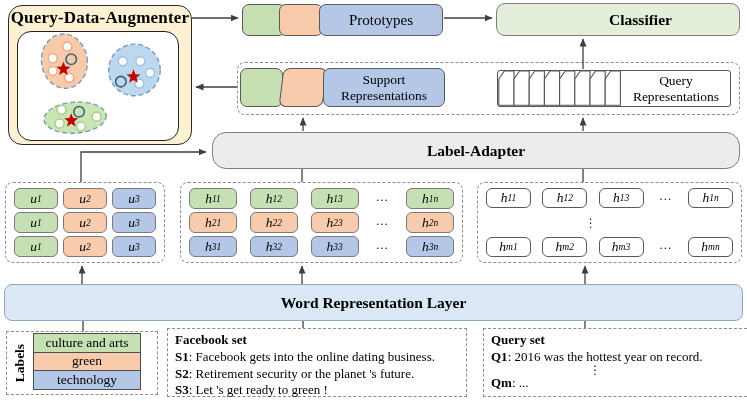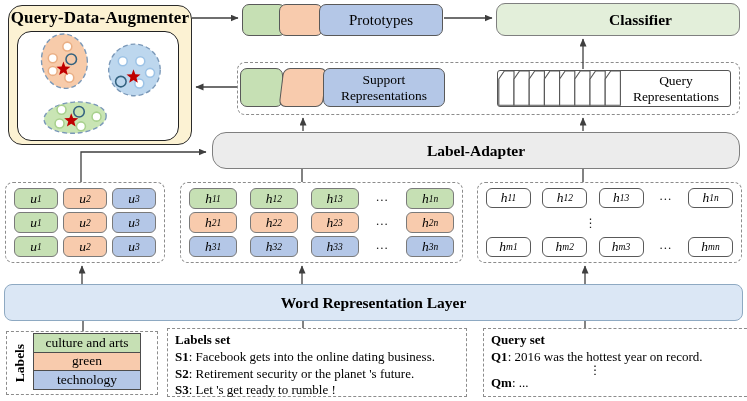--- a/index.html
+++ b/index.html
@@ -354,24 +354,24 @@
       <span>Labels</span>
     </div>
     <div class="lstack">
       <div class="lrow c-green">culture and arts</div>
       <div class="lrow c-orange">green</div>
       <div class="lrow c-blue">technology</div>
     </div>
   </div>
 
   <div class="abs dashbox setbox suppset">
-    <div class="settitle">Labels set</div>
+    <div class="settitle">Facebook set</div>
     <div><b>S1</b><span>: Facebook gets into the online dating business.</span></div>
     <div><b>S2</b><span>: Retirement security or the planet 's future.</span></div>
-    <div><b>S3</b><span>: Let 's get ready to rumble !</span></div>
+    <div><b>S3</b><span>: Let 's get ready to green !</span></div>
   </div>
 
   <div class="abs dashbox setbox queryset">
     <div class="settitle">Query set</div>
     <div><b>Q1</b><span>: 2016 was the hottest year on record.</span></div>
     <div class="qset-dots">⋮</div>
     <div><b>Qm</b><span>: ...</span></div>
   </div>
 
 </div>

